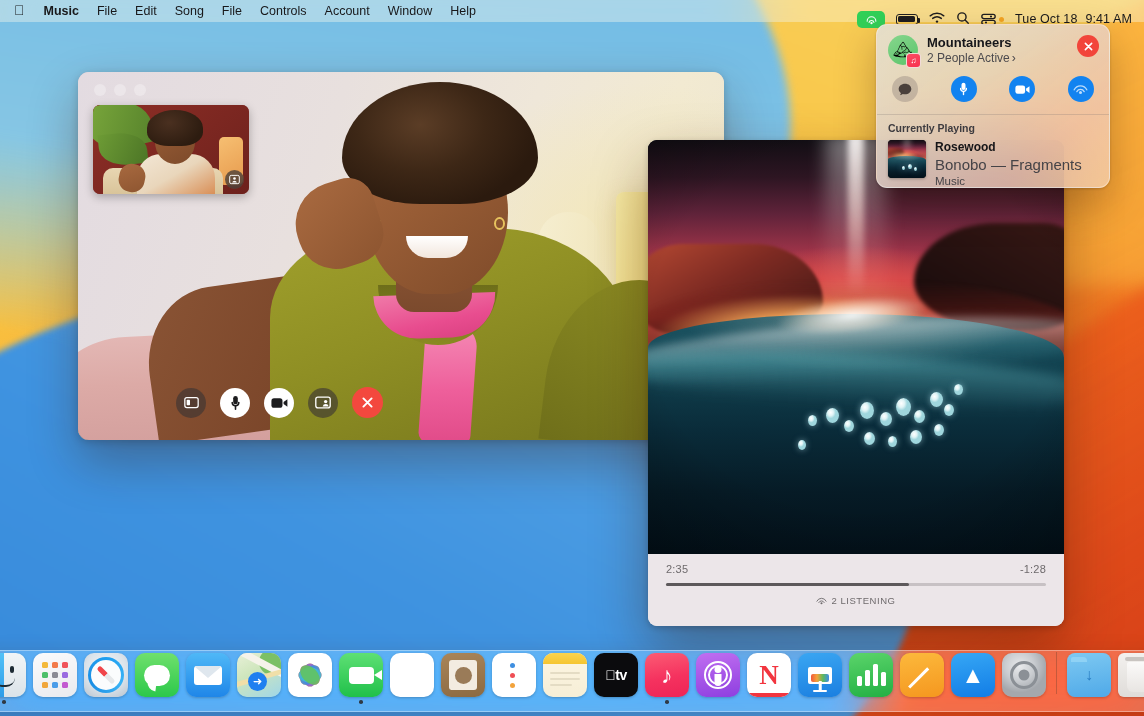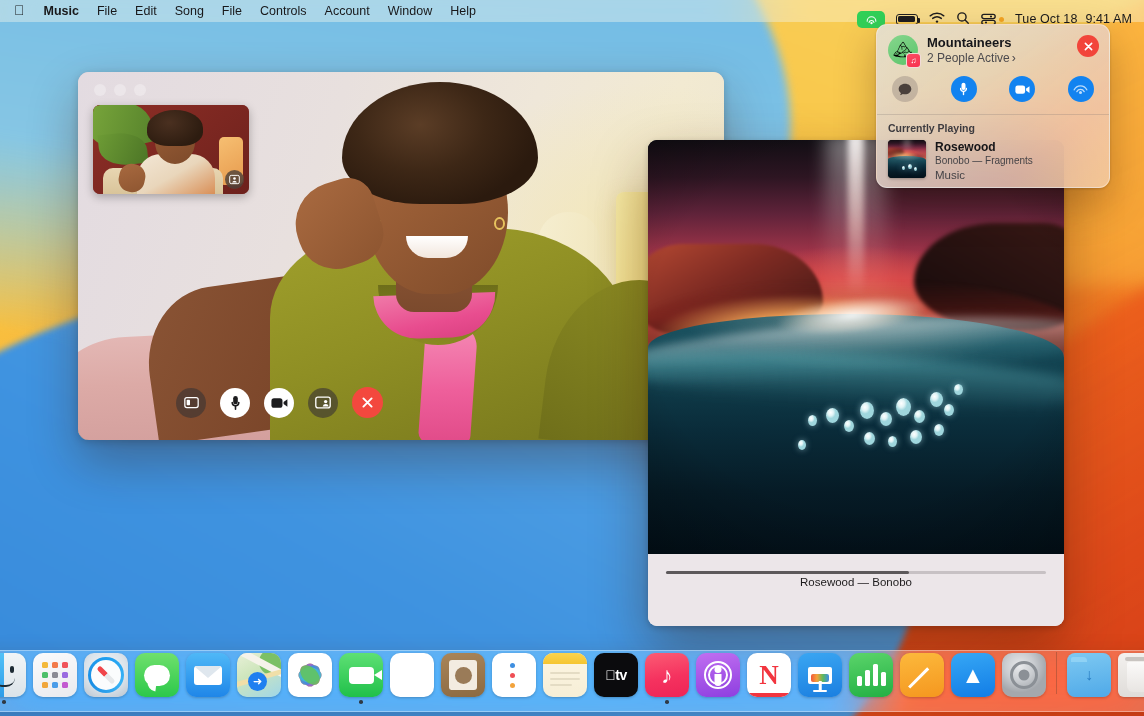--- a/index.html
+++ b/index.html
@@ -375,21 +375,21 @@
   .pop-divider { height: 0.5px; background: rgba(120,110,110,0.25); }
   .pop-np { padding: 7px 11px 10px; }
   .pop-np-label { font-size: 10.5px; font-weight: 700; color: #3d3b3f; margin-bottom: 6px; }
   .pop-np-row { display: flex; gap: 9px; align-items: flex-start; }
   .pop-art {
     width: 38px; height: 38px; border-radius: 4px; flex: none; overflow: hidden; position: relative;
     background: #0b0f12; box-shadow: 0 1px 3px rgba(0,0,0,0.3);
   }
   .pop-np-text { display: flex; flex-direction: column; gap: 0; }
   .pop-np-title { font-size: 12px; font-weight: 700; color: #151518; line-height: 1.28; }
-  .pop-np-artist { font-size: 10px; color: #454347; line-height: 1.28; }
+  .pop-np-artist { font-size: 15px; color: #454347; line-height: 1.28; }
   .pop-np-app { font-size: 11.5px; color: #454347; line-height: 1.28; }
 
   
   .dock {
     position: absolute; left: 50%; bottom: 4px; transform: translateX(-50%);
     height: 62px; border-radius: 17px;
     display: flex; align-items: flex-end; gap: 7px;
     padding: 5px 8px 7px;
     background: rgba(255,255,255,0.26);
     border: 0.5px solid rgba(255,255,255,0.36);
@@ -673,24 +673,35 @@
       <div class="bub" style="left:296px;top:264px;width:10px;height:12px;"></div>
       <div class="bub" style="left:216px;top:292px;width:11px;height:13px;"></div>
       <div class="bub" style="left:240px;top:296px;width:9px;height:11px;"></div>
       <div class="bub" style="left:262px;top:290px;width:12px;height:14px;"></div>
       <div class="bub" style="left:286px;top:284px;width:10px;height:12px;"></div>
       <div class="bub" style="left:150px;top:300px;width:8px;height:10px;"></div>
       <div class="bub" style="left:306px;top:244px;width:9px;height:11px;"></div>
       <div class="art-vig"></div>
     </div>
     <div class="music-bottom">
+      <div class="mb-times">
+        <span>2:35</span>
+        <span>-1:28</span>
+      </div>
       <div class="mb-track">
         <i id="progress-fill" style="width: 64%;"></i>
       </div>
-      <div class="mb-now">Rosewood — Bonobo</div>
+      <div class="mb-listening">
+        <svg width="11" height="9" viewBox="0 0 18 13" fill="none" stroke="#6f6b6d" stroke-width="1.5" stroke-linecap="round">
+          <path d="M1.4 7.6a8.5 8.5 0 0 1 15.2 0"></path>
+            <path d="M4.6 9.8a5 5 0 0 1 8.8 0"></path>
+          <circle cx="9" cy="11" r="1.7" fill="#6f6b6d" stroke="none"></circle>
+        </svg>
+        <span>2 LISTENING</span>
+      </div>
     </div>
   </div>
 
   <div class="popover">
     <div class="pop-top">
       <div class="pop-head">
         <div class="pop-avatar">
           <span>🏔</span>
           <span class="pop-badge">♫</span>
         </div>

